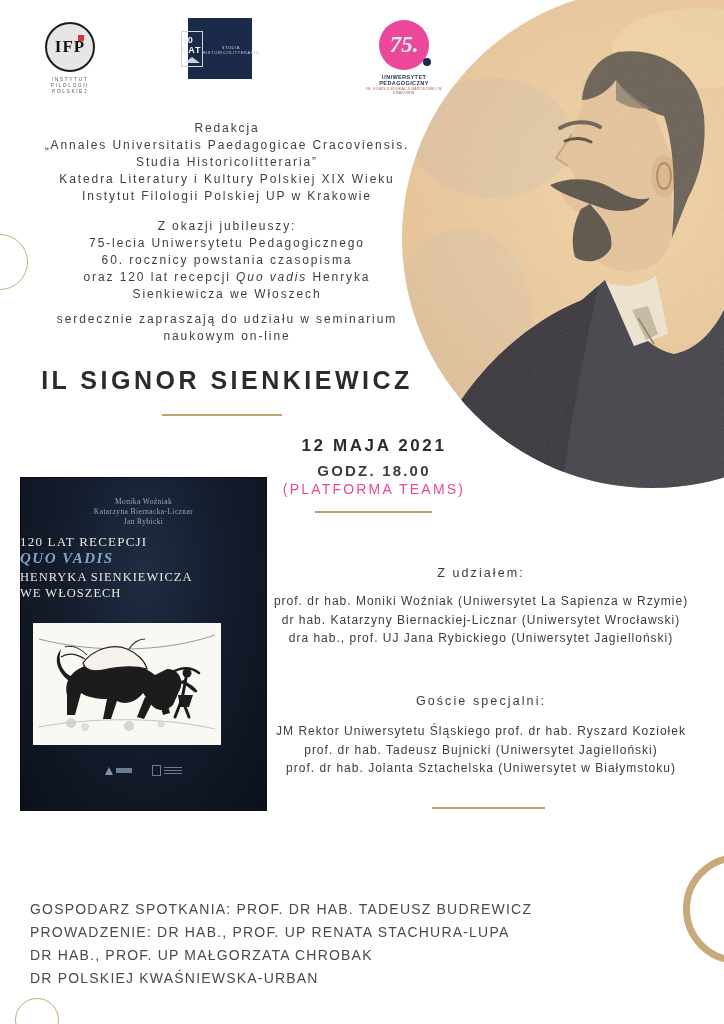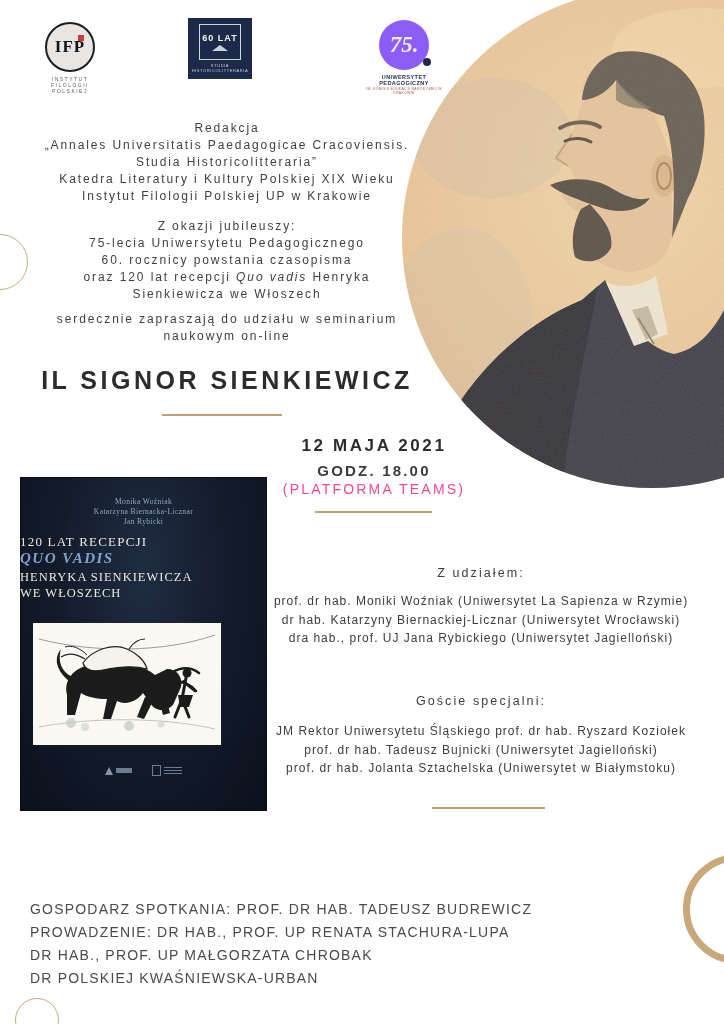--- a/index.html
+++ b/index.html
@@ -10,30 +10,30 @@
 
   
   .logo-ifp { position:absolute; left:28px; top:22px; width:84px; text-align:center; }
   .ifp-circle { width:46px; height:46px; margin:0 auto; border:2.5px solid #1d1d1d; border-radius:50%;
     background:#e8e6e4; display:flex; align-items:center; justify-content:center; position:relative; }
   .ifp-mono { font-family:"Liberation Serif", serif; font-weight:bold; font-size:17px; color:#141414; letter-spacing:1px; }
   .ifp-red { position:absolute; right:9px; top:11px; width:6px; height:6px; background:#d03a33; }
   .ifp-caption { margin-top:4px; font-size:5px; letter-spacing:1.5px; line-height:6px; color:#5a5a5a; }
 
   .logo-60 { position:absolute; left:188px; top:18px; width:64px; height:61px; background:#1b2a49;
-    display:flex; flex-direction:column; align-items:center; justify-content:center; }
+    display:flex; align-items:center; justify-content:center; }
   .logo-60 .frame { width:40px; height:34px; border:1px solid #cfd6e0; display:flex; flex-direction:column;
     align-items:center; justify-content:center; }
   .logo-60 .badge { color:#f2f2f2; font-size:9px; letter-spacing:1px; font-weight:bold; }
   .logo-60 .mtn { width:0; height:0; border-left:8px solid transparent; border-right:8px solid transparent;
     border-bottom:6px solid #e9edf2; margin-top:2px; opacity:.85; }
   .logo-60 .cap { margin-top:3px; font-size:4px; letter-spacing:.6px; color:#c7cfdb; line-height:5px; text-align:center; }
 
   .logo-75 { position:absolute; left:358px; top:20px; width:92px; text-align:center; }
-  .logo-75 .disc { position:relative; width:50px; height:50px; margin:0 auto; background:#8b5cf6; border-radius:50%;
+  .logo-75 .disc { position:relative; width:50px; height:50px; margin:0 auto; background:#ec4899; border-radius:50%;
     display:flex; align-items:center; justify-content:center; }
   .logo-75 .num { color:#e9eef5; font-size:23px; font-weight:bold; font-family:"Liberation Serif", serif; font-style:italic; }
   .logo-75 .dot { position:absolute; right:-2px; bottom:4px; width:8px; height:8px; background:#1b2a49; border-radius:50%; }
   .logo-75 .cap { margin-top:4px; font-size:5.5px; font-weight:bold; letter-spacing:.4px; color:#1b2a49; }
   .logo-75 .sub { margin-top:1px; font-size:3.5px; letter-spacing:.3px; color:#a65b52; }
 
   
   .portrait { position:absolute; left:402px; top:-12px; width:500px; height:500px;
     border-radius:50%; overflow:hidden; }
   .portrait svg { display:block; }

